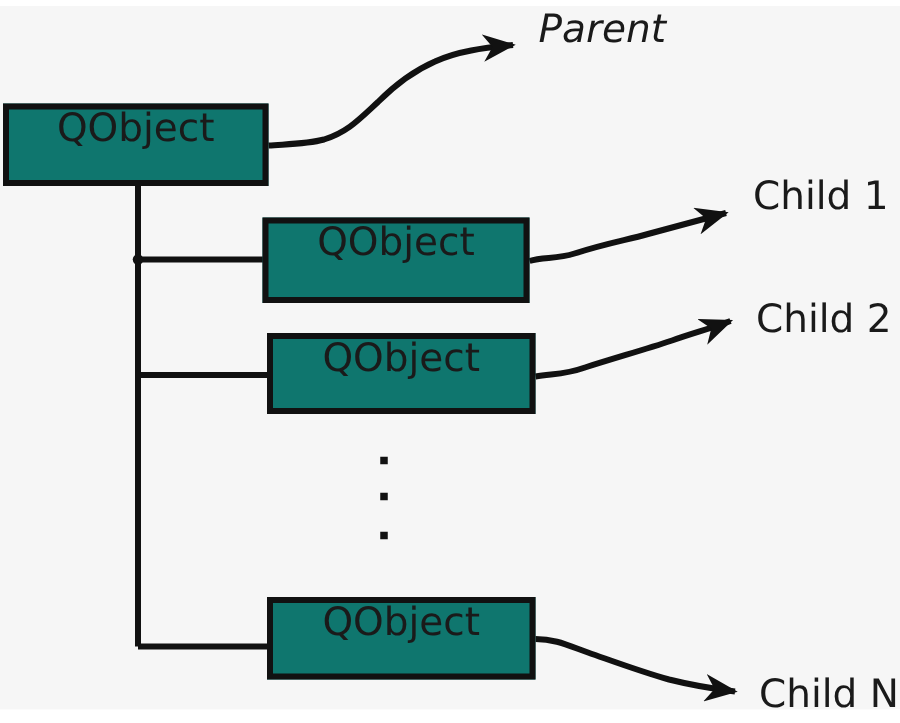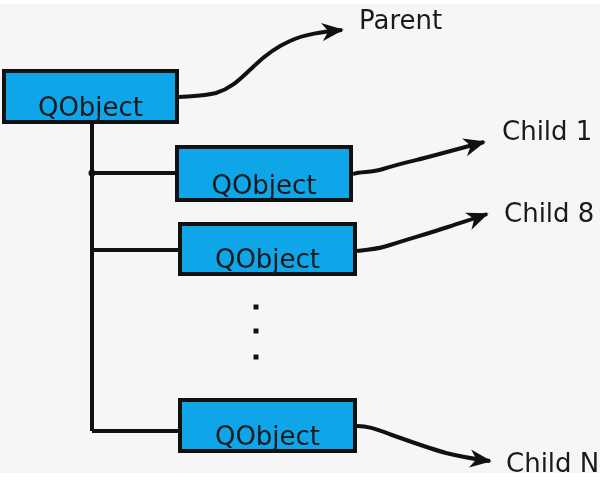--- a/index.html
+++ b/index.html
@@ -10,38 +10,38 @@
     font-family:"DejaVu Sans", sans-serif;
     overflow:hidden;
   }
   .edge-strip{position:absolute;left:0;width:600px;background:#ffffff;}
   .edge-strip.top{top:0;height:4px;}
   .edge-strip.bottom{bottom:0;height:9px;}
   .diagram-svg{position:absolute;left:0;top:0;}
   .node{
     position:absolute;
     box-sizing:border-box;
-    background:#0ea5e9;
+    background:#0f766e;
     border:4px solid #111111;
-    display:flex;align-items:flex-end;justify-content:center;
+    display:flex;align-items:flex-start;justify-content:center;
     font-size:26px;line-height:1;
     color:#1a1a1a;
     white-space:nowrap;
   }
   .node-parent{left:2px;top:69px;width:177px;height:55px;}
   .node-child1{left:175px;top:145px;width:178px;height:57px;}
   .node-child2{left:178px;top:222px;width:179px;height:54px;}
   .node-childn{left:178px;top:398px;width:179px;height:55px;}
   .float-label{
     position:absolute;
     font-size:26px;line-height:30px;
     color:#1a1a1a;
     white-space:nowrap;
   }
-  .label-parent{left:359px;top:5px;}
+  .label-parent{left:359px;top:5px;font-style:italic;}
   .label-child1{left:502px;top:116px;}
   .label-child2{left:504px;top:198px;}
   .label-childn{left:506px;top:448px;}
 </style>
 </head>
 <body>
 
 <div class="stage">
 
   <div class="edge-strip top"></div>
@@ -83,16 +83,16 @@
   </div>
   <div class="node node-child2">
     <span>QObject</span>
   </div>
   <div class="node node-childn">
     <span>QObject</span>
   </div>
 
   <div class="float-label label-parent">Parent</div>
   <div class="float-label label-child1">Child 1</div>
-  <div class="float-label label-child2">Child 8</div>
+  <div class="float-label label-child2">Child 2</div>
   <div class="float-label label-childn">Child N</div>
 
 </div>
 
 </body></html>

